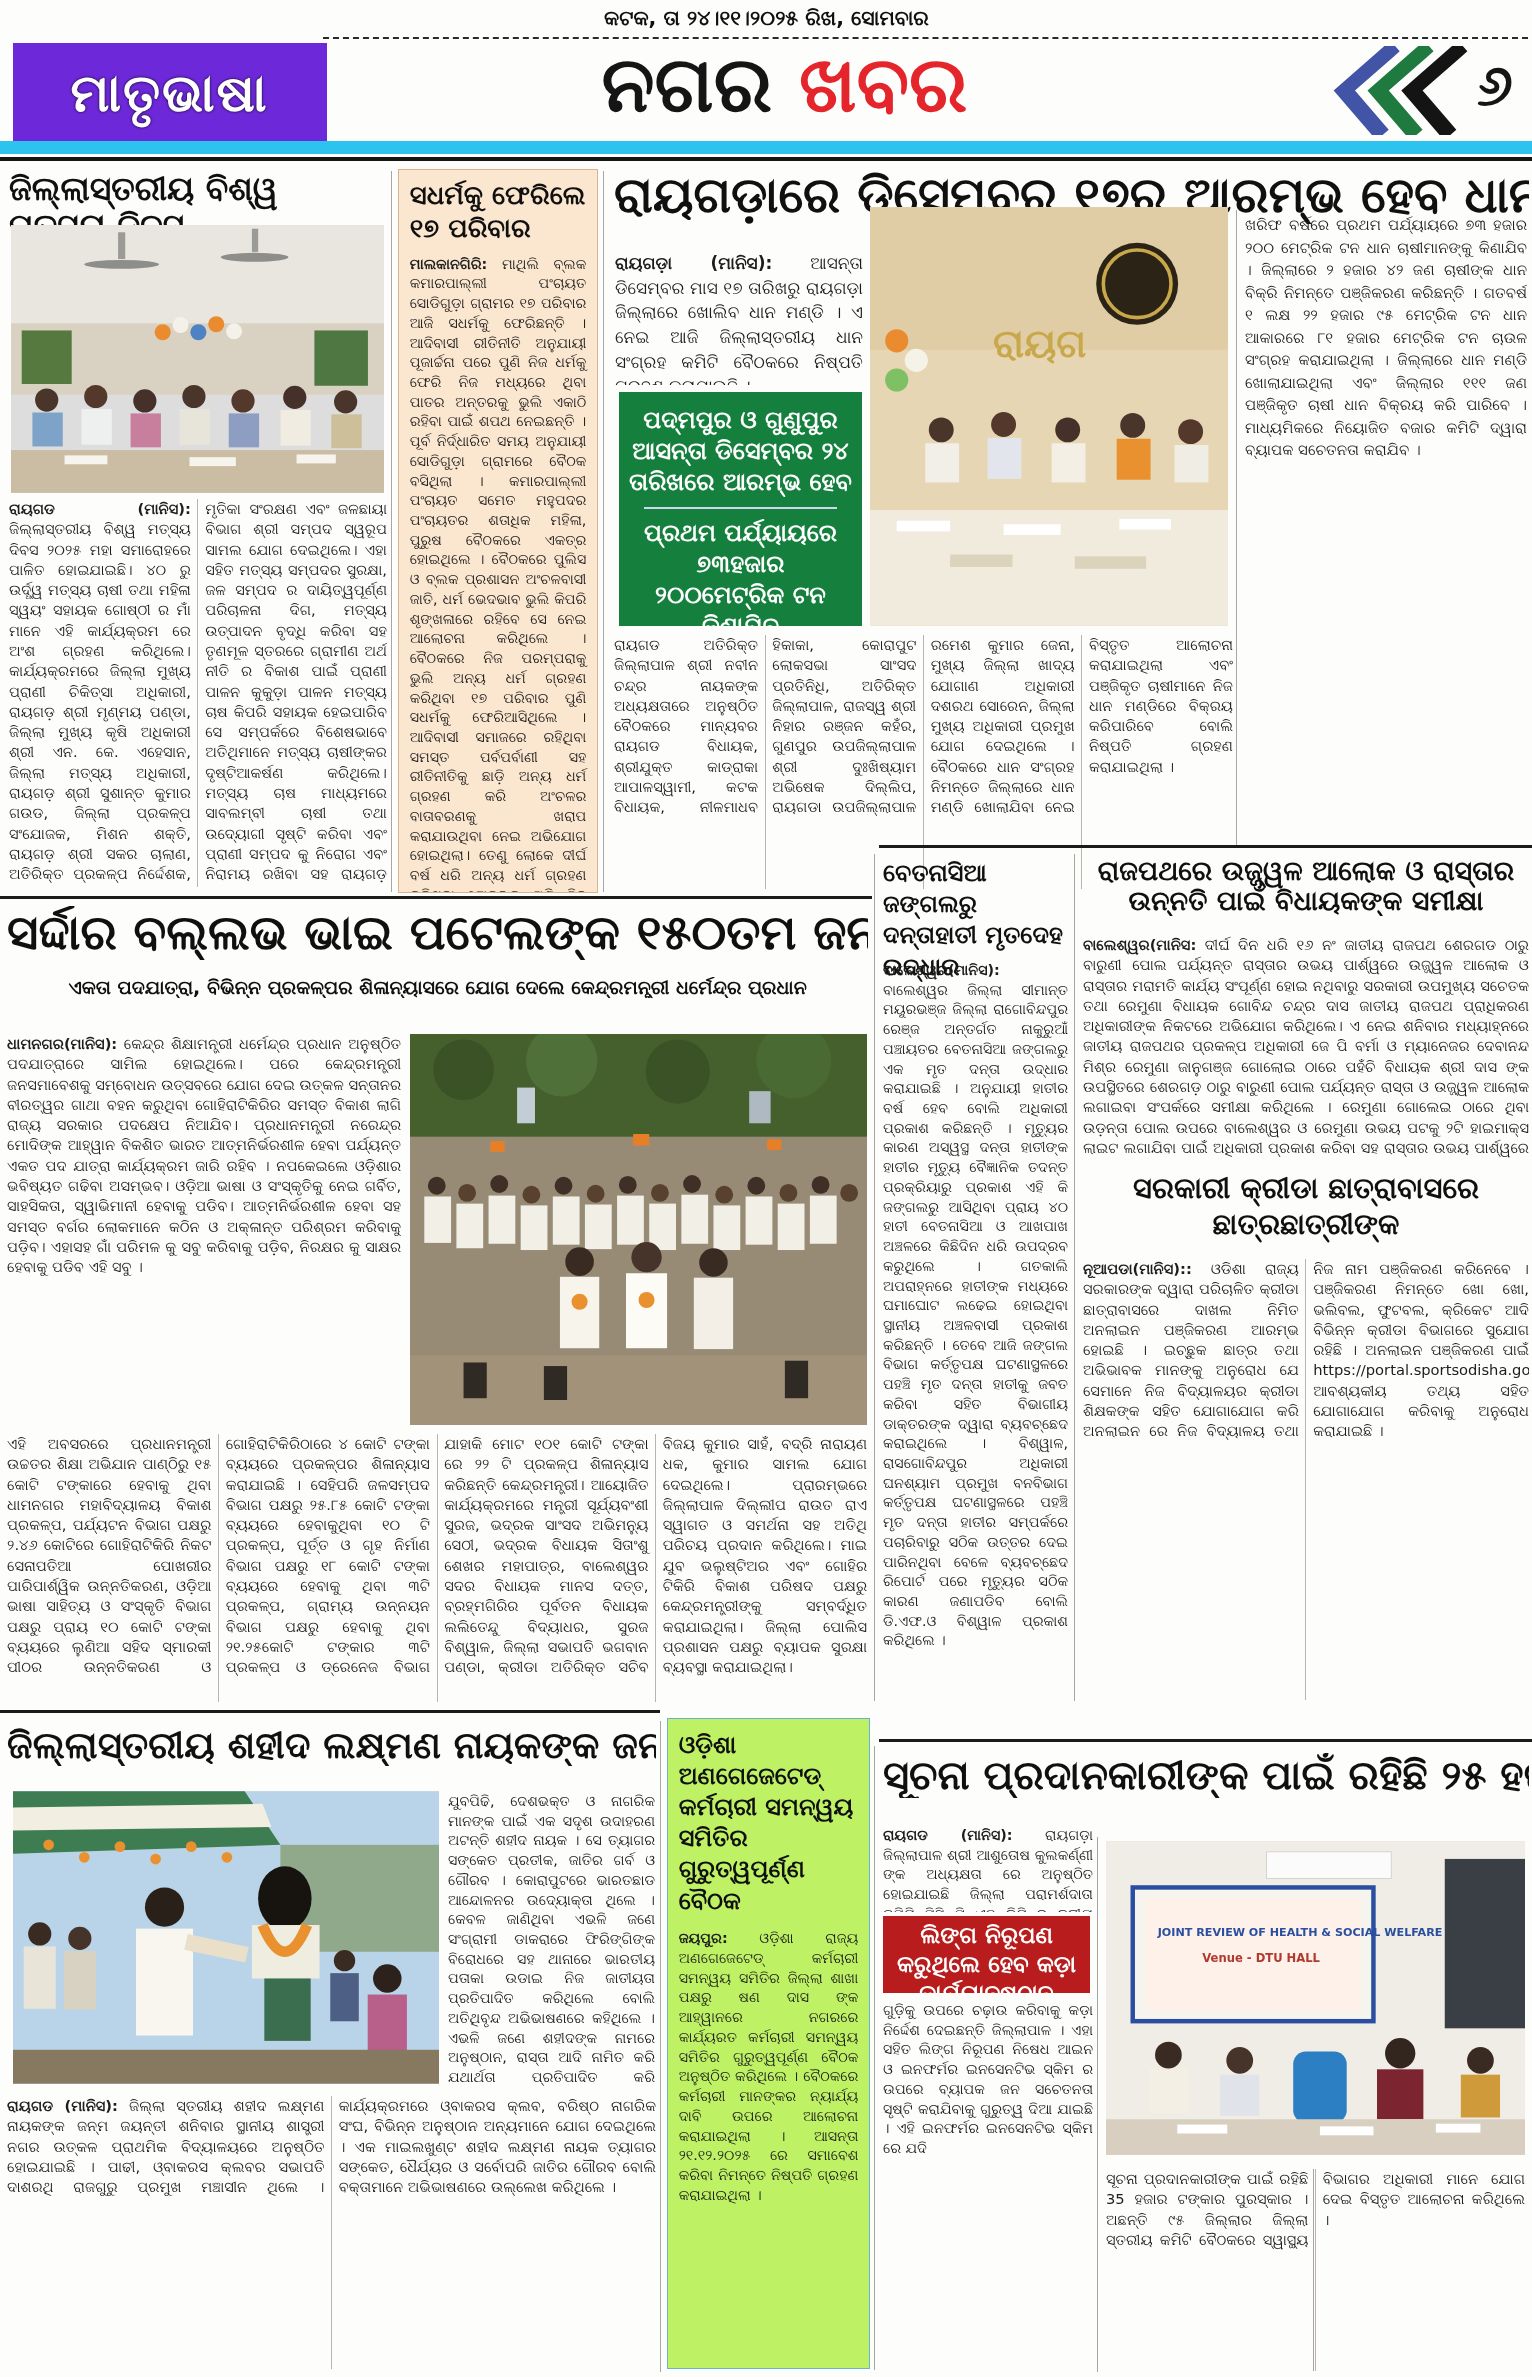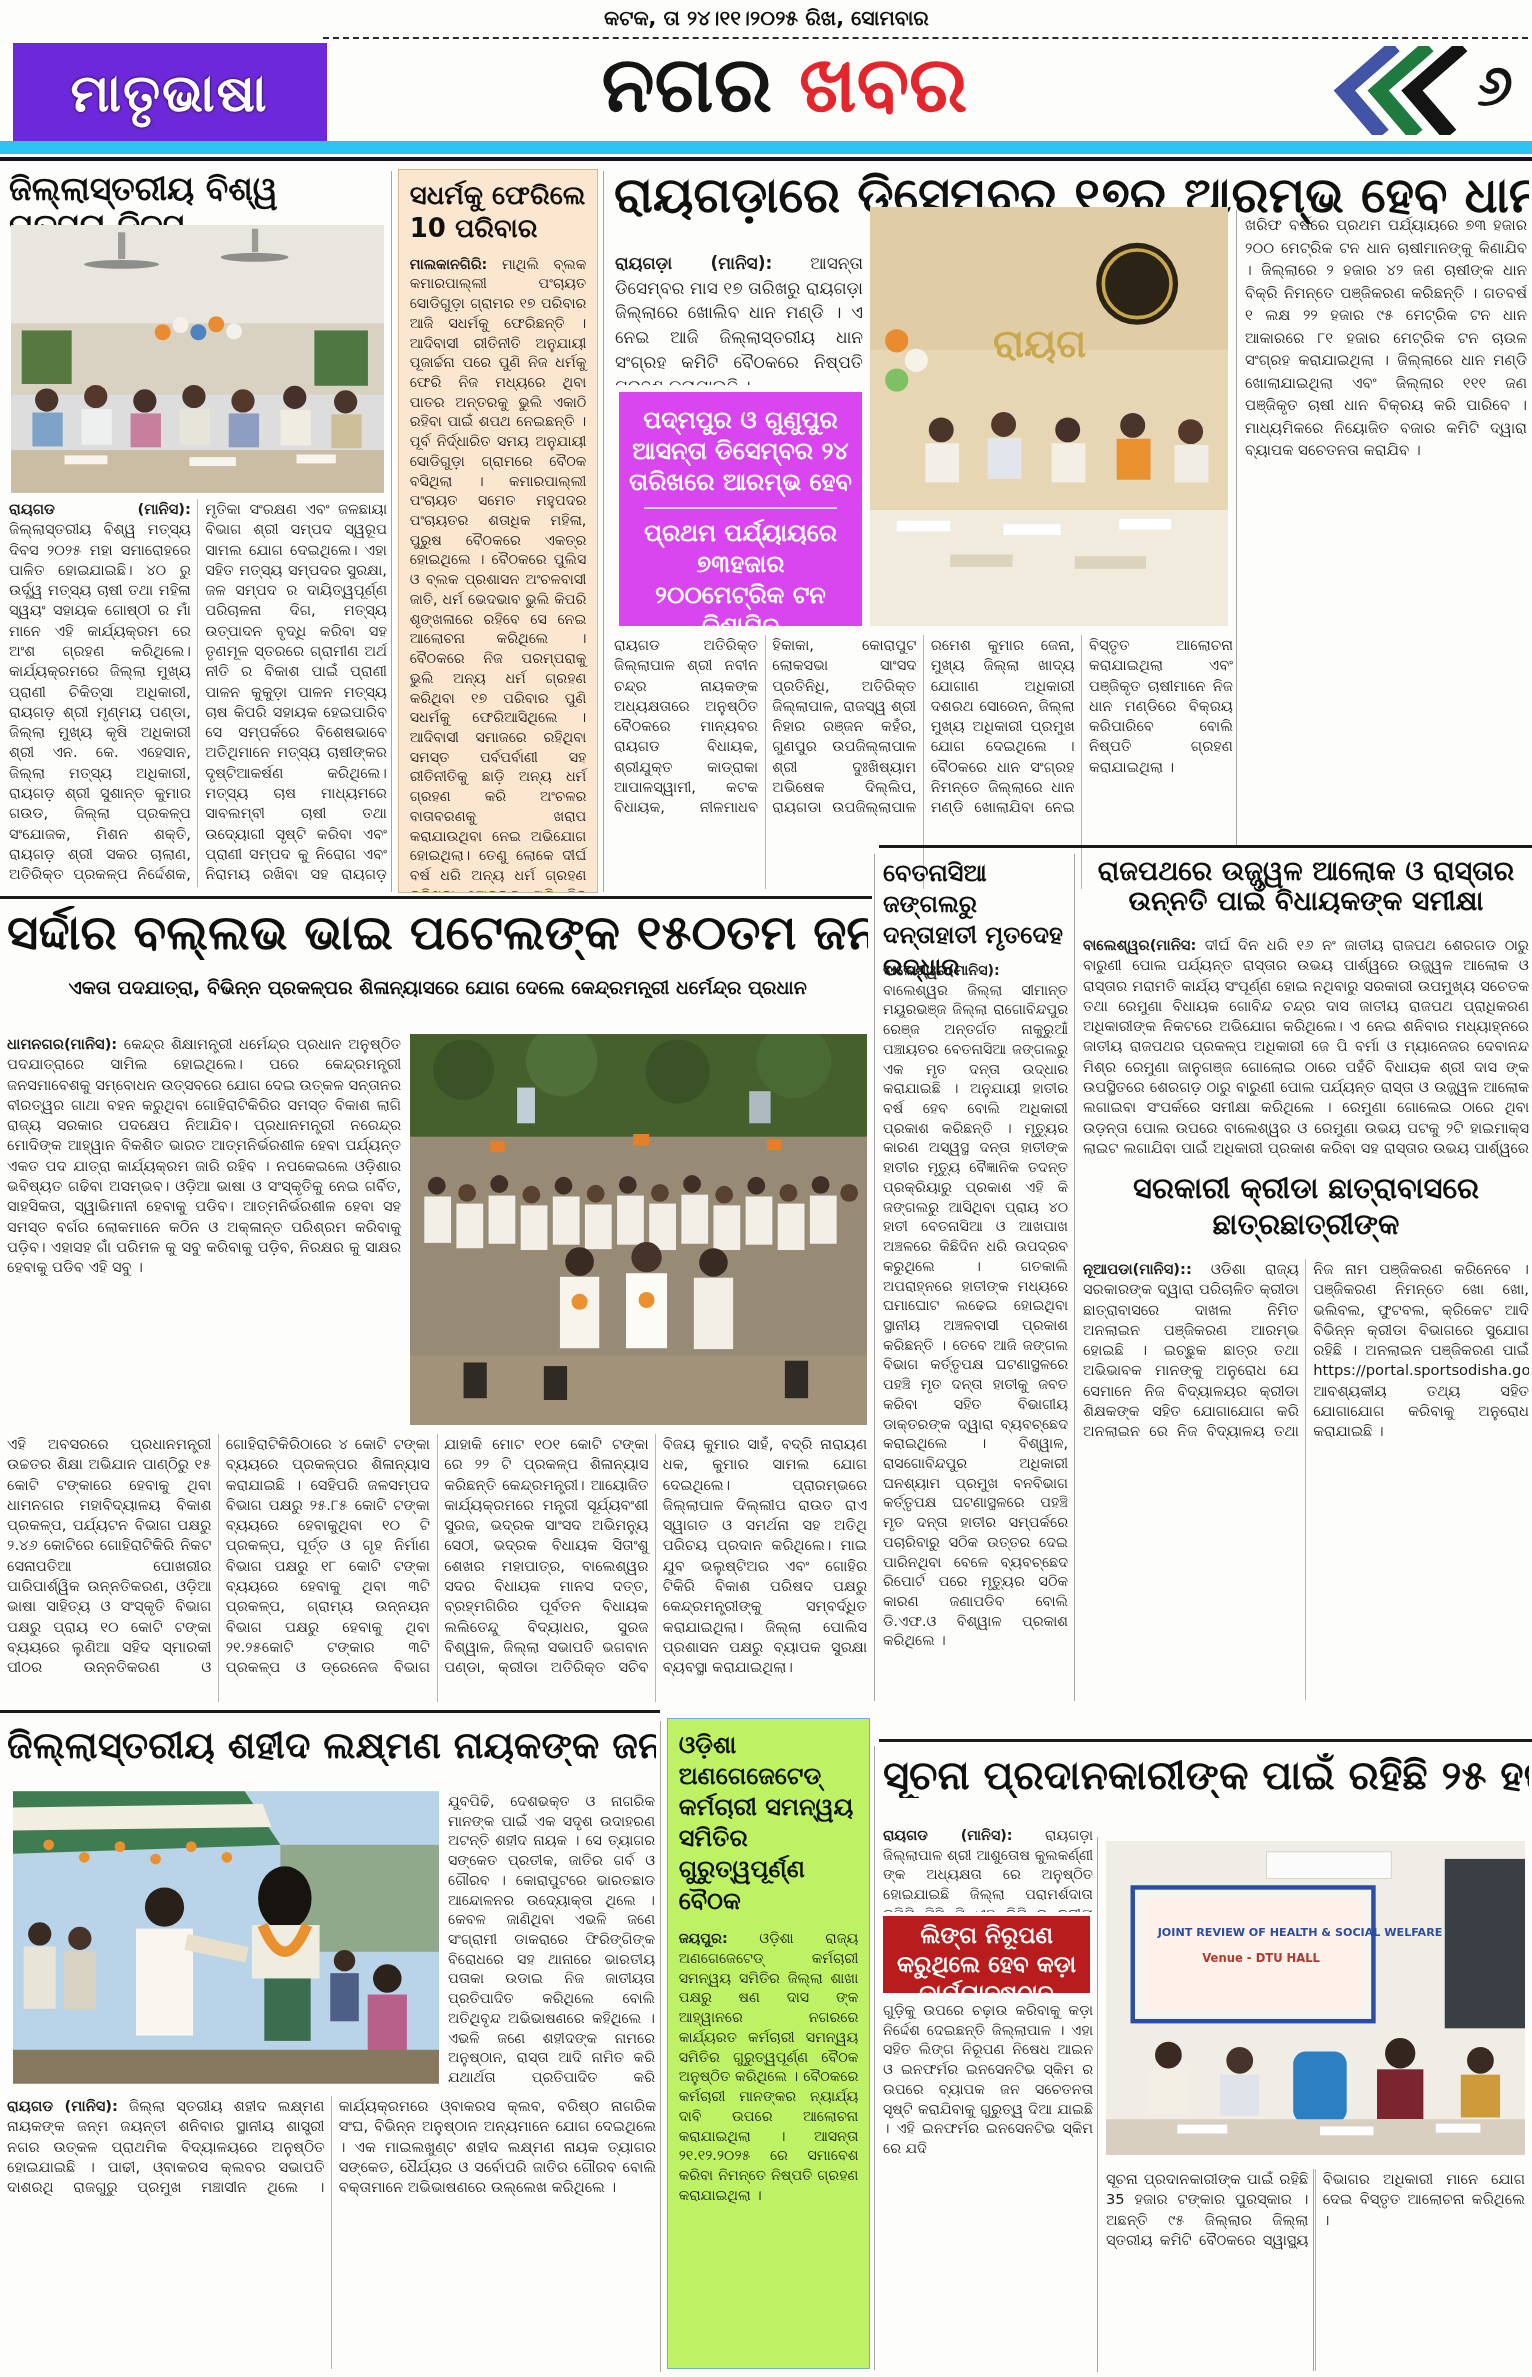--- a/index.html
+++ b/index.html
@@ -16,21 +16,21 @@
   #dateline{left:0;right:0;top:7.1px;text-align:center;font-size:20.5px;}
   #dash{position:absolute;left:323px;right:5.4px;top:37px;border-top:2.7px dashed #2a2a2a;}
   #logo{left:12.5px;top:43px;width:314px;height:100px;background:#6d28d9;display:flex;align-items:center;justify-content:center;}
   #logo span{color:#fff;font-weight:bold;font-size:52px;letter-spacing:1.8px;text-shadow:0 0 2.7px #000;}
   #title{left:383px;top:45px;width:803px;text-align:center;font-size:77px;font-weight:bold;line-height:1.05;}
   #title .red{color:#e4262c;}
   #pagenum{left:1477px;top:52px;font-size:57px;font-weight:bold;}
   #cyan{left:0;right:0;top:141px;height:12.5px;background:#2cc3ee;position:absolute;}
   #toprule{left:0;right:0;top:157px;height:3.6px;background:#151515;position:absolute;}
   .peach{background:#fbe6cf;border:0.9px solid #d9b58f;}
-  .bluebox{background:#d946ef;color:#fff;font-weight:bold;text-align:center;}
+  .bluebox{background:#15803d;color:#fff;font-weight:bold;text-align:center;}
   .bluebox .sep{width:86%;height:1.8px;background:#cfd6ef;margin:9px auto;}
   .orangebox{background:#b91c1c;color:#fff;font-weight:bold;text-align:center;}
   .lightblue{background:#bef264;border:0.9px solid #6ab2d3;}
   .photo{display:block;background:#ddd;}
 </style>
 </head>
 <body>
 
 <div id="page">
 
@@ -86,21 +86,21 @@
     <rect x="60" y="258" width="48" height="10" fill="#f6f4ec"></rect>
       <rect x="200" y="260" width="52" height="10" fill="#f6f4ec"></rect>
       <rect x="320" y="257" width="44" height="10" fill="#f6f4ec"></rect>
   </svg>
   <div class="abs body-text cols-2" style="left:9px;top:499px;width:378px;height:388px;">
     <b class="byline">ରାୟଗଡ (ମାନିସ):</b> <span>ଜିଲ୍ଲାସ୍ତରୀୟ ବିଶ୍ୱ ମତ୍ସ୍ୟ ଦିବସ ୨୦୨୫ ମହା ସମାରୋହରେ ପାଳିତ ହୋଇଯାଇଛି। ୪୦ ରୁ ଉର୍ଦ୍ଧ୍ୱ ମତ୍ସ୍ୟ ଚାଷୀ ତଥା ମହିଳା ସ୍ୱୟଂ ସହାୟକ ଗୋଷ୍ଠୀ ର ମାଁ ମାନେ ଏହି କାର୍ଯ୍ୟକ୍ରମ ରେ ଅଂଶ ଗ୍ରହଣ କରିଥିଲେ। କାର୍ଯ୍ୟକ୍ରମରେ ଜିଲ୍ଲା ମୁଖ୍ୟ ପ୍ରାଣୀ ଚିକିତ୍ସା ଅଧିକାରୀ, ରାୟଗଡ଼ ଶ୍ରୀ ମୃଣ୍ମୟ ପଣ୍ଡା, ଜିଲ୍ଲା ମୁଖ୍ୟ କୃଷି ଅଧିକାରୀ ଶ୍ରୀ ଏନ. କେ. ଏହେସାନ, ଜିଲ୍ଲା ମତ୍ସ୍ୟ ଅଧିକାରୀ, ରାୟଗଡ଼ ଶ୍ରୀ ସୁଶାନ୍ତ କୁମାର ଗଉଡ, ଜିଲ୍ଲା ପ୍ରକଳ୍ପ ସଂଯୋଜକ, ମିଶନ ଶକ୍ତି, ରାୟଗଡ଼ ଶ୍ରୀ ସକର ଚାଲାଣ, ଅତିରିକ୍ତ ପ୍ରକଳ୍ପ ନିର୍ଦ୍ଦେଶକ, ମୃତିକା ସଂରକ୍ଷଣ ଏବଂ ଜଳଛାୟା ବିଭାଗ ଶ୍ରୀ ସମ୍ପଦ ସ୍ୱରୂପ ସାମଲ ଯୋଗ ଦେଇଥିଲେ। ଏହା ସହିତ ମତ୍ସ୍ୟ ସମ୍ପଦର ସୁରକ୍ଷା, ଜଳ ସମ୍ପଦ ର ଦାୟିତ୍ୱପୂର୍ଣ୍ଣ ପରିଚାଳନା ଦିଗ, ମତ୍ସ୍ୟ ଉତ୍ପାଦନ ବୃଦ୍ଧି କରିବା ସହ ତୃଣମୂଳ ସ୍ତରରେ ଗ୍ରାମୀଣ ଅର୍ଥ ନୀତି ର ବିକାଶ ପାଇଁ ପ୍ରାଣୀ ପାଳନ କୁକୁଡ଼ା ପାଳନ ମତ୍ସ୍ୟ ଚାଷ କିପରି ସହାୟକ ହେଇପାରିବ ସେ ସମ୍ପର୍କରେ ବିଶେଷଭାବେ ଅତିଥିମାନେ ମତ୍ସ୍ୟ ଚାଷୀଙ୍କର ଦୃଷ୍ଟିଆକର୍ଷଣ କରିଥିଲେ। ମତ୍ସ୍ୟ ଚାଷ ମାଧ୍ୟମରେ ସାବଲମ୍ବୀ ଚାଷୀ ତଥା ଉଦ୍ୟୋଗୀ ସୃଷ୍ଟି କରିବା ଏବଂ ପ୍ରାଣୀ ସମ୍ପଦ କୁ ନିରୋଗ ଏବଂ ନିରାମୟ ରଖିବା ସହ ରାୟଗଡ଼ ଜିଲ୍ଲା କିପରି ମାଛ ଉତ୍ପାଦନରେ ସାବଲମ୍ବୀ ହୋଇପାରିବ ସେ ଦିଗରେ ଜିଲ୍ଲା ମୁଖ୍ୟ ପ୍ରାଣୀ ଚିକିତ୍ସା ଅଧିକାରୀ ନିଜର ଅଭିଭାଷଣ ଏବଂ କର୍ମଚାରୀ ସହାୟତା କରିଥିଲେ।</span>
   </div>
   <div class="vrule" style="left:391px;top:171px;height:721px;"></div>
 
   <div class="abs peach" style="left:398px;top:169px;width:200px;height:724px;padding:9px 10.7px;box-sizing:border-box;">
-    <div class="hl" style="font-size:26px;line-height:1.25;margin-bottom:10.7px;">ସଧର୍ମକୁ ଫେରିଲେ 10 ପରିବାର</div>
+    <div class="hl" style="font-size:26px;line-height:1.25;margin-bottom:10.7px;">ସଧର୍ମକୁ ଫେରିଲେ ୧୭ ପରିବାର</div>
     <div class="body-text" style="font-size:14.3px;">
       <b class="byline">ମାଲକାନଗିରି:</b> <span>ମାଥିଲି ବ୍ଲକ କମାରପାଲ୍ଲୀ ପଂଚାୟତ ସୋଡିଗୁଡ଼ା ଗ୍ରାମର ୧୭ ପରିବାର ଆଜି ସଧର୍ମକୁ ଫେରିଛନ୍ତି । ଆଦିବାସୀ ରୀତିନୀତି ଅନୁଯାୟୀ ପୂଜାର୍ଚ୍ଚନା ପରେ ପୁଣି ନିଜ ଧର୍ମକୁ ଫେରି ନିଜ ମଧ୍ୟରେ ଥିବା ପାତର ଅନ୍ତରକୁ ଭୁଲି ଏକାଠି ରହିବା ପାଇଁ ଶପଥ ନେଇଛନ୍ତି । ପୂର୍ବ ନିର୍ଦ୍ଧାରିତ ସମୟ ଅନୁଯାୟୀ ସୋଡିଗୁଡ଼ା ଗ୍ରାମରେ ବୈଠକ ବସିଥିଲା । କମାରପାଲ୍ଲୀ ପଂଚାୟତ ସମେତ ମହୁପଦର ପଂଚାୟତର ଶତାଧିକ ମହିଳା, ପୁରୁଷ ବୈଠକରେ ଏକତ୍ର ହୋଇଥିଲେ । ବୈଠକରେ ପୁଲିସ ଓ ବ୍ଲକ ପ୍ରଶାସନ ଅଂଚଳବାସୀ ଜାତି, ଧର୍ମ ଭେଦଭାବ ଭୁଲି କିପରି ଶୃଙ୍ଖଳାରେ ରହିବେ ସେ ନେଇ ଆଲୋଚନା କରିଥିଲେ । ବୈଠକରେ ନିଜ ପରମ୍ପରାକୁ ଭୁଲି ଅନ୍ୟ ଧର୍ମ ଗ୍ରହଣ କରିଥିବା ୧୭ ପରିବାର ପୁଣି ସଧର୍ମକୁ ଫେରିଆସିଥିଲେ । ଆଦିବାସୀ ସମାଜରେ ରହିଥିବା ସମସ୍ତ ପର୍ବପର୍ବାଣୀ ସହ ରୀତିନୀତିକୁ ଛାଡ଼ି ଅନ୍ୟ ଧର୍ମ ଗ୍ରହଣ କରି ଅଂଚଳର ବାତାବରଣକୁ ଖରାପ କରାଯାଉଥିବା ନେଇ ଅଭିଯୋଗ ହୋଇଥିଲା। ତେଣୁ ଲୋକେ ଦୀର୍ଘ ବର୍ଷ ଧରି ଅନ୍ୟ ଧର୍ମ ଗ୍ରହଣ କରିଥିବା ଲୋକଙ୍କୁ ପୁଣି ନିଜ ଧର୍ମକୁ ଫେରିବାକୁ ବୁଝାଉଥିଲେ। କିନ୍ତୁ ପରିବର୍ତ୍ତନକାରୀ କହିଥିଲେ।</span>
     </div>
   </div>
   <div class="vrule" style="left:603px;top:171px;height:721px;"></div>
 
   <div class="abs hl" style="left:614px;top:169px;width:915px;font-size:49px;white-space:nowrap;">ରାୟଗଡ଼ାରେ ଡିସେମ୍ବର ୧୭ରୁ ଆରମ୍ଭ ହେବ ଧାନ ମଣ୍ଡି</div>
   <div class="abs body-text" style="left:615px;top:251px;width:248px;height:134px;font-size:17px;line-height:1.45;">
     <b class="byline">ରାୟଗଡ଼ା (ମାନିସ):</b> <span>ଆସନ୍ତା ଡିସେମ୍ବର ମାସ ୧୭ ତାରିଖରୁ ରାୟଗଡ଼ା ଜିଲ୍ଲାରେ ଖୋଲିବ ଧାନ ମଣ୍ଡି । ଏ ନେଇ ଆଜି ଜିଲ୍ଲାସ୍ତରୀୟ ଧାନ ସଂଗ୍ରହ କମିଟି ବୈଠକରେ ନିଷ୍ପତି ଗ୍ରହଣ କରାଯାଇଛି ।</span>
   </div>

